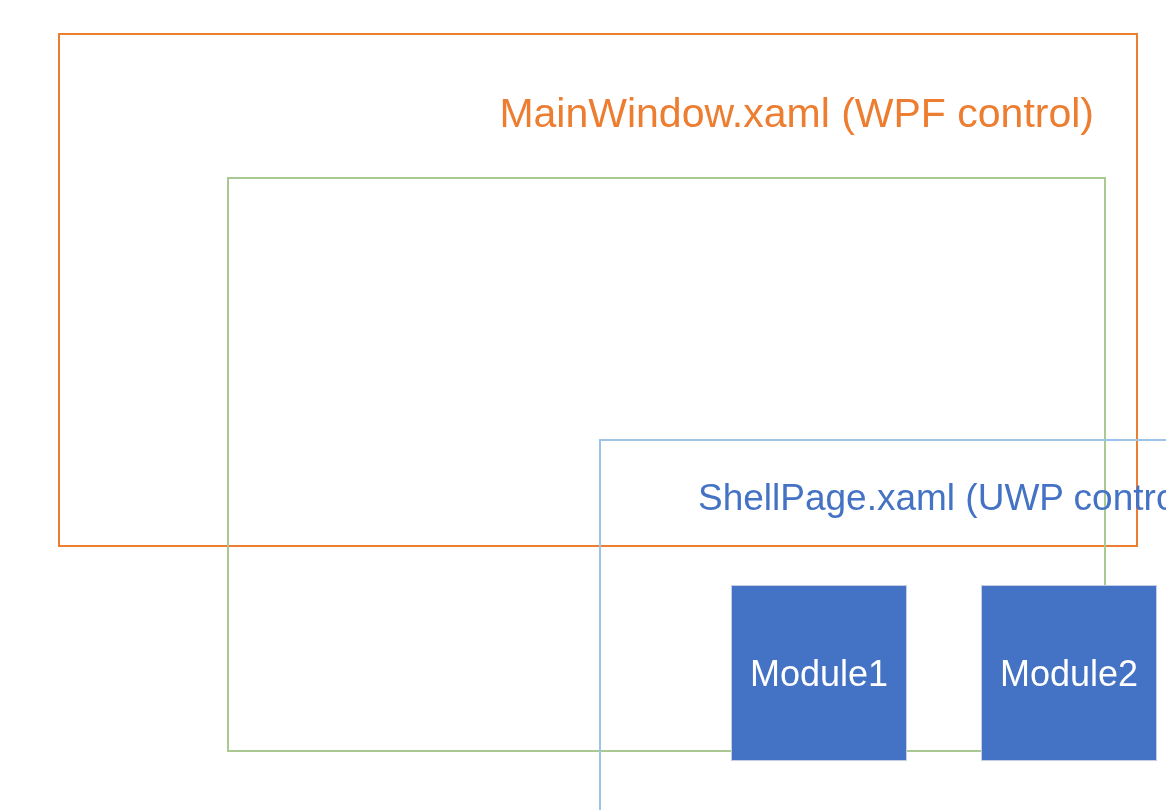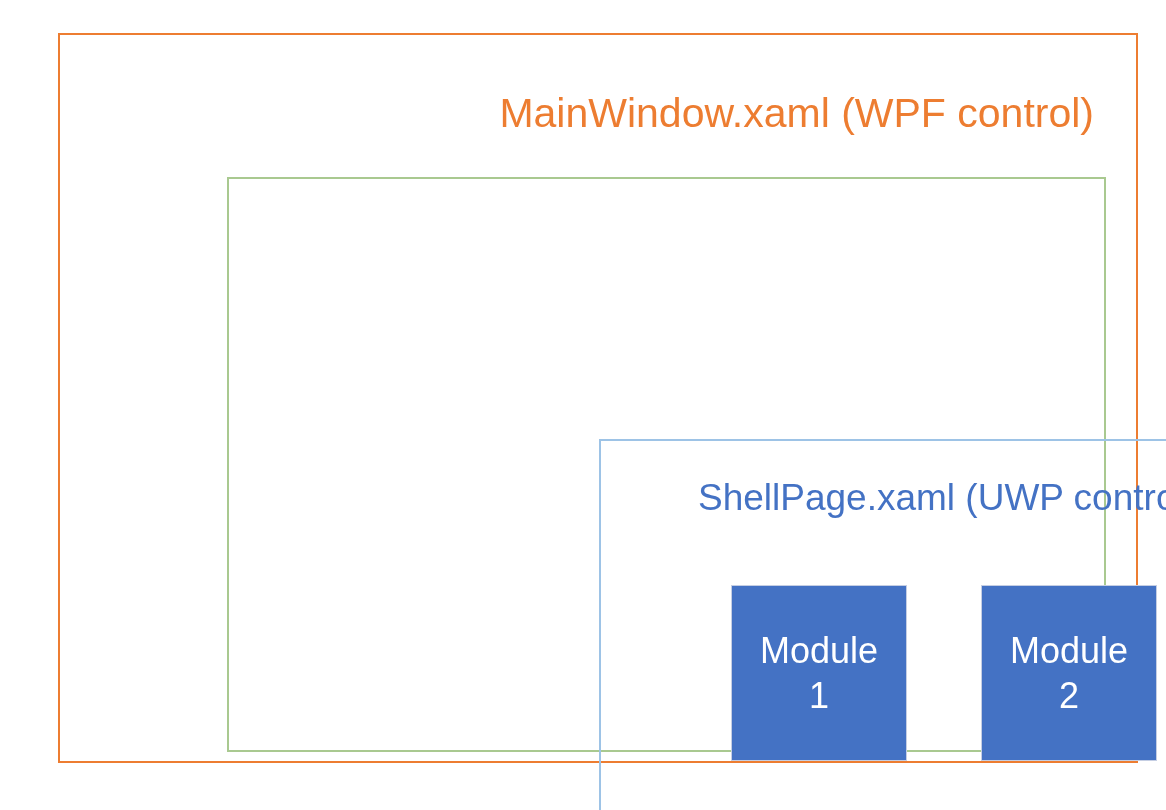--- a/index.html
+++ b/index.html
@@ -22,21 +22,21 @@
     height: 810px;
     background: #FFFFFF;
   }
 
   
   .box-wpf {
     position: absolute;
     left: 58px;
     top: 33px;
     width: 1080px;
-    height: 730px;
+    height: 514px;
     box-sizing: border-box;
     border: 2px solid #ED7D31;
     background: transparent;
   }
 
   
   .box-xamlhost {
     position: absolute;
     left: 167px;
     top: 142px;
@@ -94,21 +94,21 @@
   
   .module {
     position: absolute;
     top: 144px;
     width: 176px;
     height: 176px;
     box-sizing: border-box;
     background: #4472C4;
     border: 1px solid #C5CEE3;
     display: flex;
-    flex-direction: column;
+    flex-direction: row;
     align-items: center;
     justify-content: center;
     color: #FFFFFF;
     font-size: 36px;
     line-height: 1.25;
   }
 
   .module-1 { left: 130px; }
   .module-2 { left: 380px; }
 

